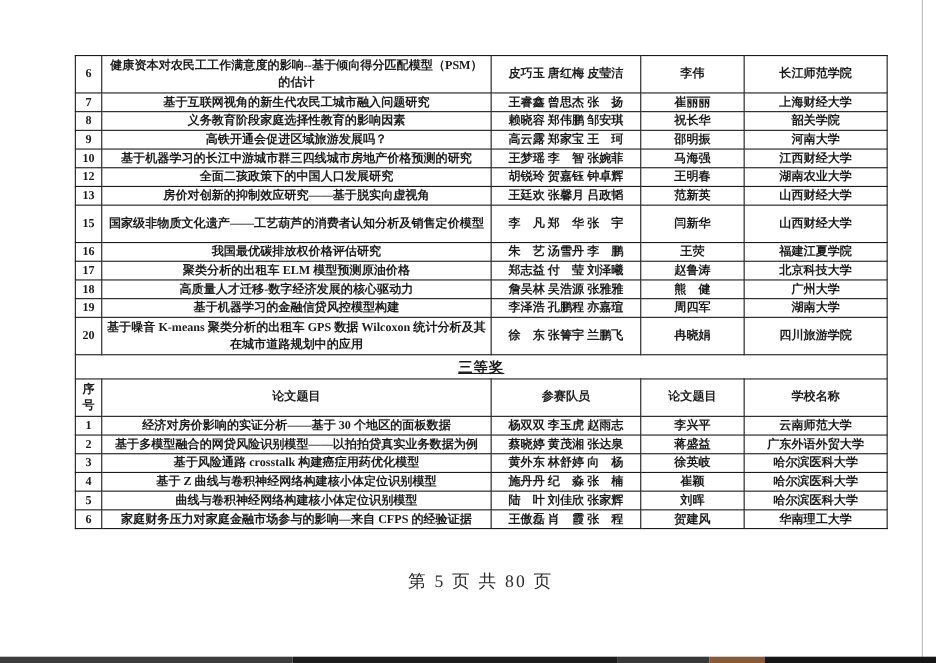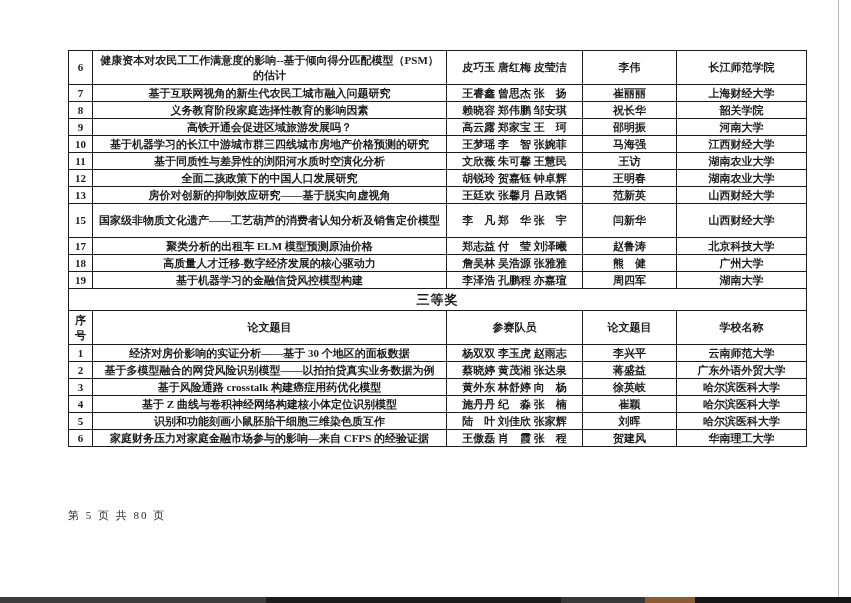--- a/index.html
+++ b/index.html
@@ -15,25 +15,25 @@
     border:1px solid #1b1b1b;
     font-size:11px;line-height:1.35;
     text-align:center;vertical-align:middle;
     padding:0 2px;overflow:hidden;word-break:break-all;
     font-weight:bold;
   }
   tr.single{height:17px;}
   tr.tall{height:34px;}
   tr.head-row{height:34px;margin-left:20px;}
   tr.head-row th{font-size:11px;font-weight:bold;}
-  tr.section-row{height:22px;}
+  tr.section-row{height:22px;text-decoration:underline;}
   tr.section-row td{font-size:13px;font-weight:bold;letter-spacing:1px;}
   .footer{
-    position:absolute;left:68px;top:508px;width:738px;
-    text-align:left;font-size:11px;color:#2a2a2a;letter-spacing:2px;
+    position:absolute;left:68px;top:519px;width:738px;
+    text-align:center;font-size:16px;color:#2a2a2a;letter-spacing:2px;
   }
   .right-line{
     position:absolute;top:0;width:1px;height:597px;
   }
   .bottom-bar{
     position:absolute;left:0;bottom:0;height:6px;width:851px;
     display:flex;flex-direction:row;
   }
   .bottom-bar .seg{height:100%;}
 </style>
@@ -80,27 +80,20 @@
           <td>河南大学</td>
         </tr>
         <tr class="single">
           <td>10</td>
           <td>基于机器学习的长江中游城市群三四线城市房地产价格预测的研究</td>
           <td>王梦瑶 李　智 张婉菲</td>
           <td>马海强</td>
           <td>江西财经大学</td>
         </tr>
         <tr class="single">
-          <td>11</td>
-          <td>基于同质性与差异性的浏阳河水质时空演化分析</td>
-          <td>文欣薇 朱可馨 王慧民</td>
-          <td>王访</td>
-          <td>湖南农业大学</td>
-        </tr>
-        <tr class="single">
           <td>12</td>
           <td>全面二孩政策下的中国人口发展研究</td>
           <td>胡锐玲 贺嘉钰 钟卓辉</td>
           <td>王明春</td>
           <td>湖南农业大学</td>
         </tr>
         <tr class="single">
           <td>13</td>
           <td>房价对创新的抑制效应研究——基于脱实向虚视角</td>
           <td>王廷欢 张馨月 吕政韬</td>
@@ -108,39 +101,53 @@
           <td>山西财经大学</td>
         </tr>
         <tr class="tall">
           <td>15</td>
           <td>国家级非物质文化遗产——工艺葫芦的消费者认知分析及销售定价模型</td>
           <td>李　凡 郑　华 张　宇</td>
           <td>闫新华</td>
           <td>山西财经大学</td>
         </tr>
         <tr class="single">
+          <td>16</td>
+          <td>我国最优碳排放权价格评估研究</td>
+          <td>朱　艺 汤雪丹 李　鹏</td>
+          <td>王荧</td>
+          <td>福建江夏学院</td>
+        </tr>
+        <tr class="single">
           <td>17</td>
           <td>聚类分析的出租车 ELM 模型预测原油价格</td>
           <td>郑志益 付　莹 刘泽曦</td>
           <td>赵鲁涛</td>
           <td>北京科技大学</td>
         </tr>
         <tr class="single">
           <td>18</td>
           <td>高质量人才迁移-数字经济发展的核心驱动力</td>
           <td>詹吴林 吴浩源 张雅雅</td>
           <td>熊　健</td>
           <td>广州大学</td>
         </tr>
         <tr class="single">
           <td>19</td>
           <td>基于机器学习的金融信贷风控模型构建</td>
           <td>李泽浩 孔鹏程 亦嘉瑄</td>
           <td>周四军</td>
           <td>湖南大学</td>
+        </tr>
+        <tr class="tall">
+          <td>20</td>
+          <td>基于噪音 K-means 聚类分析的出租车 GPS 数据 Wilcoxon 统计分析及其在城市道路规划中的应用</td>
+          <td>徐　东 张箐宇 兰鹏飞</td>
+          <td>冉晓娟</td>
+          <td>四川旅游学院</td>
         </tr>
       </tbody>
     <tbody>
       <tr class="section-row">
         <td colspan="5">三等奖</td>
       </tr>
     </tbody>
     <tbody>
       <tr class="head-row">
         <th>序号</th>
@@ -174,21 +181,21 @@
         </tr>
         <tr class="single">
           <td>4</td>
           <td>基于 Z 曲线与卷积神经网络构建核小体定位识别模型</td>
           <td>施丹丹 纪　淼 张　楠</td>
           <td>崔颖</td>
           <td>哈尔滨医科大学</td>
         </tr>
         <tr class="single">
           <td>5</td>
-          <td>识别和功能刻画小鼠胚胎干细胞三维染色质互作</td>
+          <td>曲线与卷积神经网络构建核小体定位识别模型</td>
           <td>陆　叶 刘佳欣 张家辉</td>
           <td>刘晖</td>
           <td>哈尔滨医科大学</td>
         </tr>
         <tr class="single">
           <td>6</td>
           <td>家庭财务压力对家庭金融市场参与的影响—来自 CFPS 的经验证据</td>
           <td>王傲磊 肖　霞 张　程</td>
           <td>贺建风</td>
           <td>华南理工大学</td>

